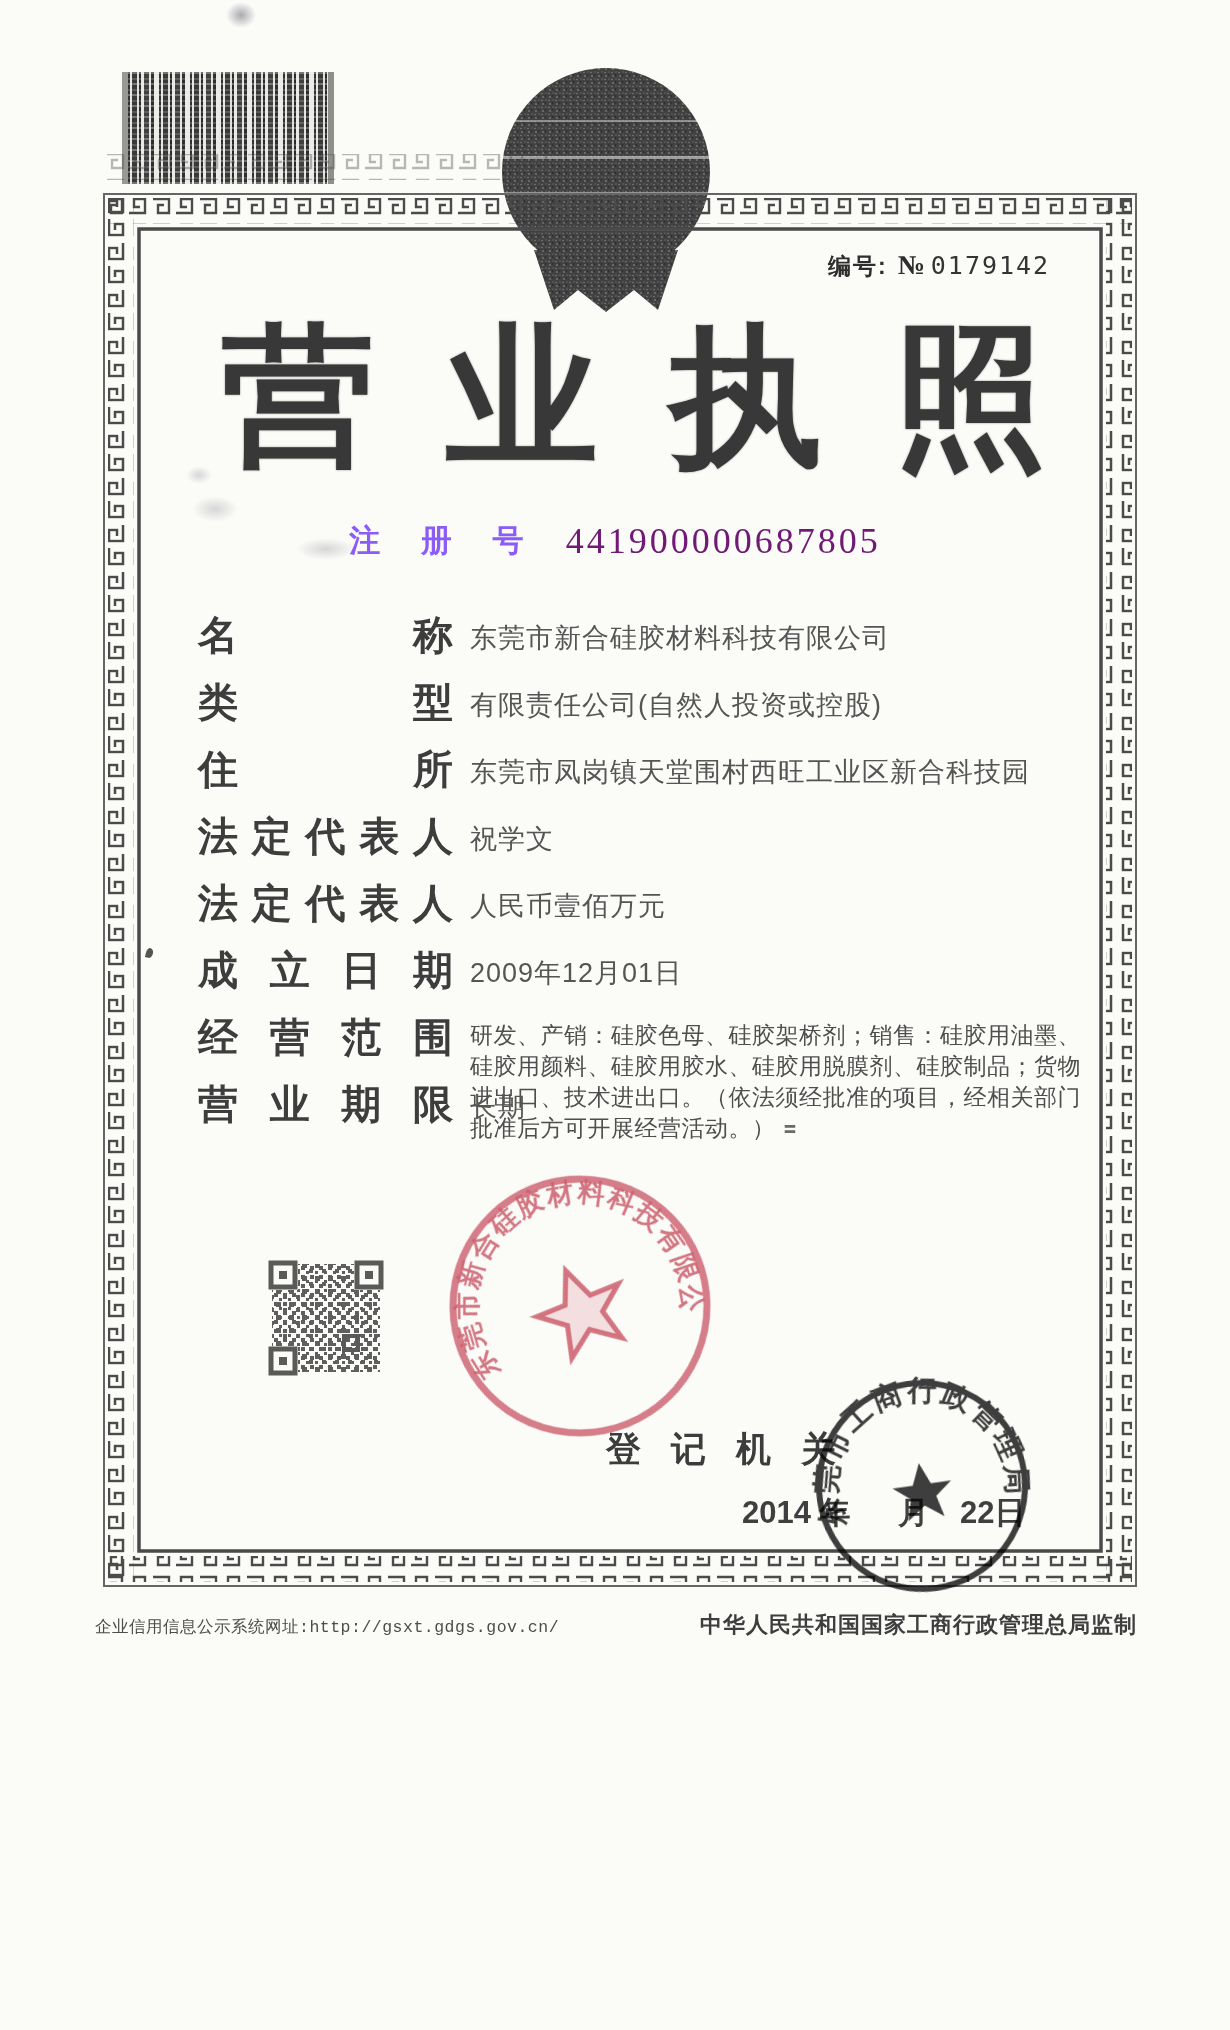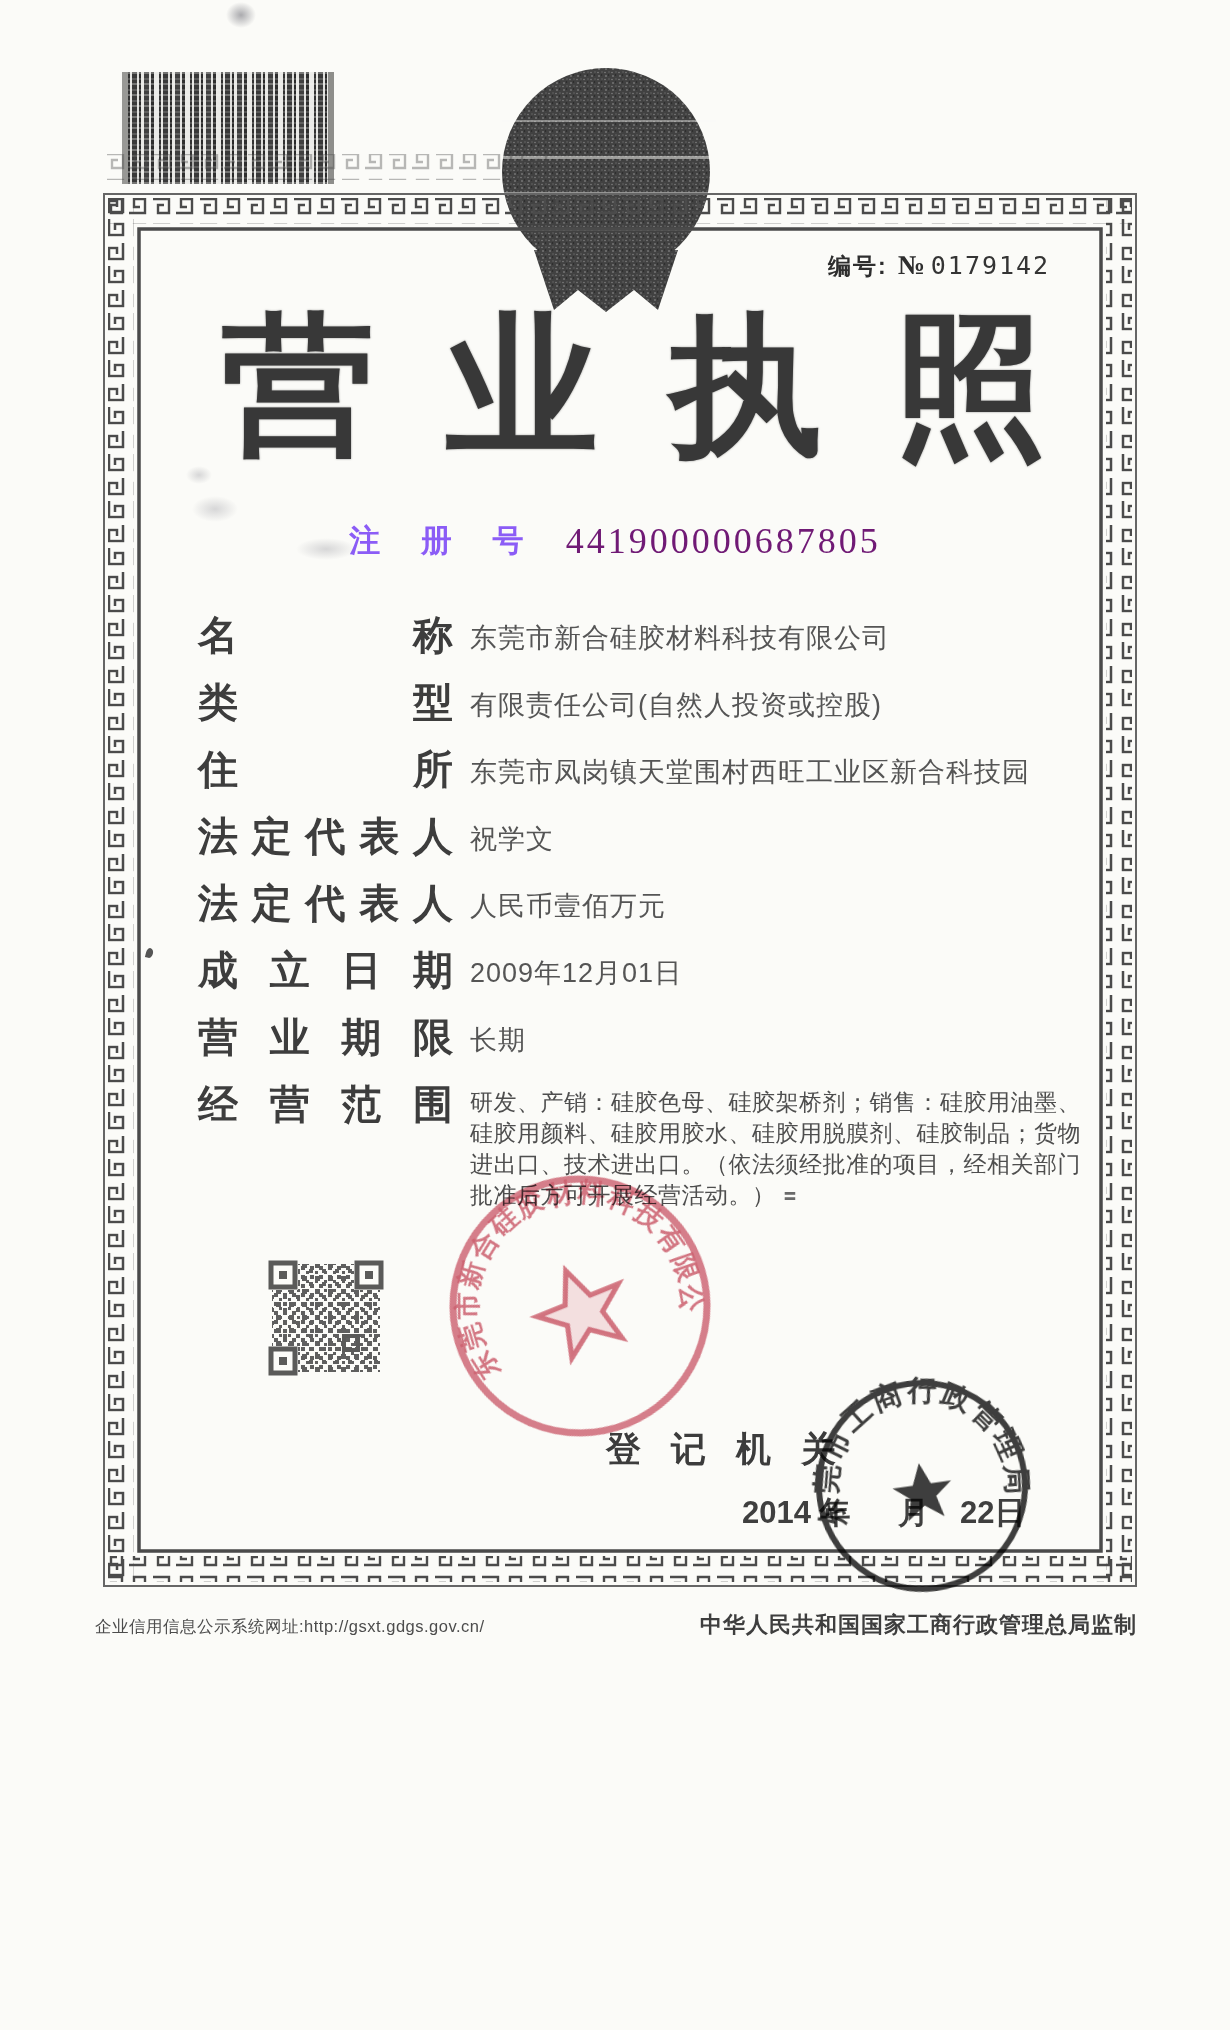--- a/index.html
+++ b/index.html
@@ -38,21 +38,21 @@
   .serial .lab{font-weight:bold;letter-spacing:2px;margin-top:10px;}
   .serial .nosym{font-family:"Liberation Serif",serif;font-weight:bold;font-size:27px;padding:0 6px 0 10px;}
   .serial .num{font-family:"DejaVu Sans Mono",monospace;font-size:25px;letter-spacing:2px;color:#343434;}
 
   
   .title{
     left:150px;top:318px;width:930px;text-align:center;
     font-size:152px;line-height:160px;font-weight:900;
     letter-spacing:72px;text-indent:72px;
     color:#343434;
-    font-family:Liberation Mono, monospace;
+    font-family:Liberation Serif, serif;
     text-shadow:0 0 2px rgba(60,60,60,.65);
     filter:contrast(.95);
     white-space:nowrap;
   }
 
   
   .regno{left:0;top:520px;width:1230px;text-align:center;white-space:nowrap;}
   .regno .lab{font-size:31px;font-weight:bold;letter-spacing:16px;color:#8b5cf6;vertical-align:middle;}
   .regno .num{font-family:"Liberation Serif",serif;font-size:36px;letter-spacing:3px;color:#701a75;vertical-align:middle;padding-left:22px;}
 
@@ -80,21 +80,21 @@
   .registry-stamp{left:800px;top:1364px;width:244px;height:244px;transform:rotate(-8deg);mix-blend-mode:multiply;opacity:.9;filter:blur(.3px);}
 
   
   .authority{left:606px;top:1426px;font-size:35px;font-weight:bold;letter-spacing:30px;color:#3c3c3c;white-space:nowrap;}
   .dateline{top:1492px;font-size:31px;color:#3f3f3f;font-weight:bold;white-space:nowrap;}
   .d-year{left:742px;}
   .d-month{left:898px;}
   .d-day{left:952px;margin-left:8px;}
 
   
-  .footer-left{left:95px;top:1616px;font-family:Liberation Sans, sans-serif;font-size:16.5px;color:#4c4c4c;letter-spacing:.5px;}
+  .footer-left{left:95px;top:1616px;font-family:Liberation Mono, monospace;font-size:16.5px;color:#4c4c4c;letter-spacing:.5px;}
   .footer-right{left:700px;top:1610px;font-size:22px;font-weight:bold;color:#3e3e3e;letter-spacing:1px;}
 
   
   .smudge{border-radius:50%;background:radial-gradient(closest-side,rgba(120,120,130,.28),rgba(120,120,130,0));}
   .smudge.a{left:192px;top:496px;width:46px;height:26px;}
   .smudge.b{left:296px;top:538px;width:60px;height:22px;}
   .smudge.c{left:226px;top:2px;width:30px;height:26px;background:radial-gradient(closest-side,rgba(90,90,100,.5),rgba(90,90,100,0));}
   .smudge.d{left:186px;top:466px;width:26px;height:18px;}
   .dot{left:146px;top:948px;width:7px;height:10px;background:#555;border-radius:50% 50% 50% 0;transform:rotate(14deg);}
 </style>
@@ -183,27 +183,27 @@
     <div class="val">祝学文</div>
   </div>
   <div class="row">
     <div class="lab">法定代表人</div>
     <div class="val">人民币壹佰万元</div>
   </div>
   <div class="row">
     <div class="lab">成立日期</div>
     <div class="val">2009年12月01日</div>
   </div>
-  <div class="row">
-    <div class="lab">营业期限</div>
-    <div class="val">长期</div>
-  </div>
   <div class="row scope">
     <div class="lab">经营范围</div>
     <div class="val"><span>研发、产销：硅胶色母、硅胶架桥剂；销售：硅胶用油墨、硅胶用颜料、硅胶用胶水、硅胶用脱膜剂、硅胶制品；货物进出口、技术进出口。（依法须经批准的项目，经相关部门批准后方可开展经营活动。）</span> <span class="artifact-mark">〓</span></div>
+  </div>
+  <div class="row">
+    <div class="lab">营业期限</div>
+    <div class="val">长期</div>
   </div>
 </div>
 
 <svg class="abs qr" viewBox="0 0 140 140">
   <rect width="140" height="140" fill="#fbfbf8"></rect>
   <rect x="16" y="16" width="108" height="108" fill="url(#qp1)"></rect>
   <rect x="16" y="16" width="108" height="108" fill="url(#qp2)"></rect>
   <rect x="12" y="12" width="30" height="30" fill="#fbfbf8"></rect>
   <rect x="98" y="12" width="30" height="30" fill="#fbfbf8"></rect>
   <rect x="12" y="98" width="30" height="30" fill="#fbfbf8"></rect>

